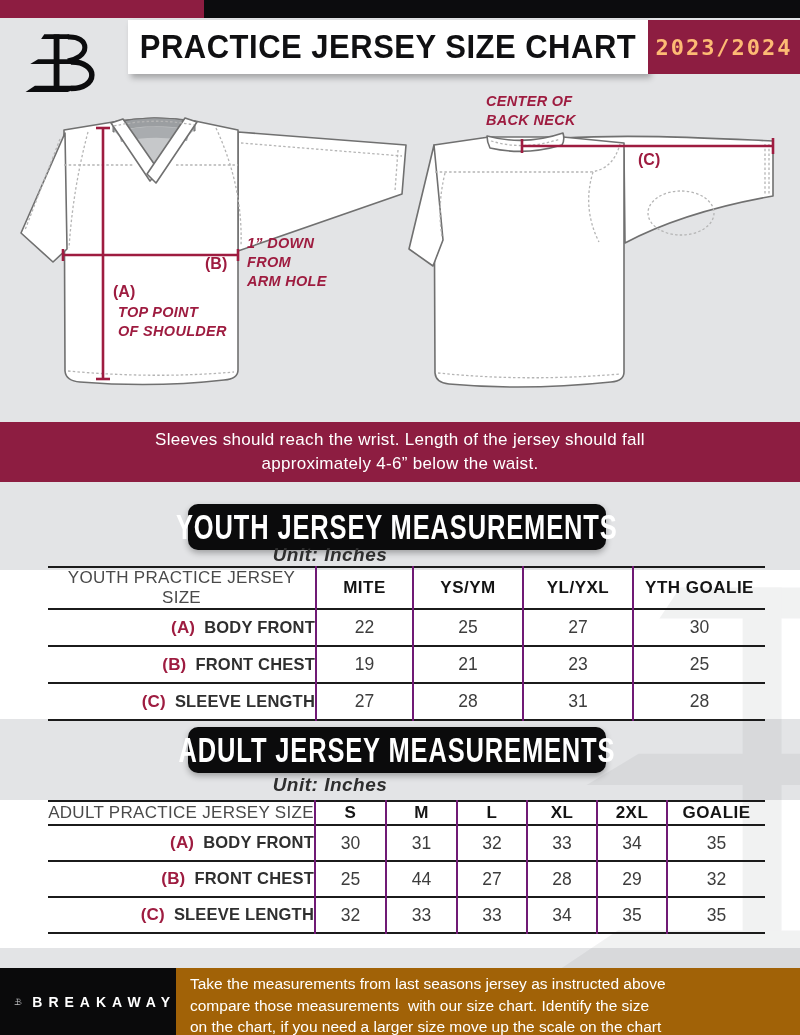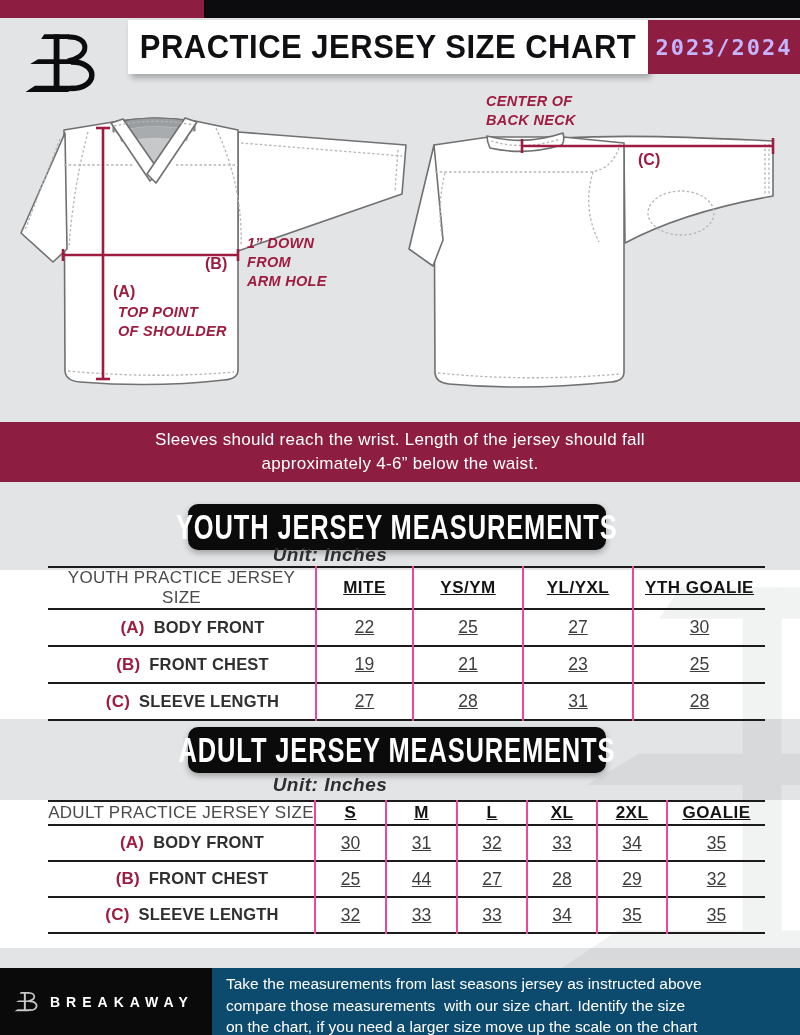--- a/index.html
+++ b/index.html
@@ -11,21 +11,21 @@
   .top-strip-maroon{position:absolute;top:0;left:0;width:204px;height:18px;background:#8D1D41;}
   .brand-logo{position:absolute;left:24px;top:24px;width:78px;height:80px;color:#0c0c0e;}
   .title-box{position:absolute;left:128px;top:20px;width:520px;height:54px;background:#fff;
              display:flex;align-items:center;justify-content:center;
              box-shadow:3px 4px 6px rgba(0,0,0,.28);}
   .title-box span{font-weight:800;font-size:31px;letter-spacing:.5px;color:#101012;
              transform:scaleY(1.08);display:inline-block;white-space:nowrap;}
   .year-box{position:absolute;left:648px;top:20px;width:152px;height:54px;background:#8D1D41;
             display:flex;align-items:center;justify-content:center;}
   .year-box span{font-family:"DejaVu Sans Mono",monospace;font-weight:bold;font-size:22px;
-            letter-spacing:2px;color:#c4b5fd;}
+            letter-spacing:2px;color:#fdba74;}
 
   
   .diag{position:absolute;}
   .jersey-line{fill:#fff;stroke:#707070;stroke-width:1.6;stroke-linejoin:round;}
   .stitch{stroke:#b5b5b5;stroke-width:1.3;stroke-dasharray:2.5 2.2;fill:none;}
   .measure{stroke:#9E1C40;stroke-width:2.6;fill:none;}
   .diag-note{position:absolute;color:#9E1C40;font-style:italic;font-weight:600;
              font-size:14.5px;line-height:19px;letter-spacing:.3px;z-index:2;}
   .diag-note span{display:block;}
   .diag-key{position:absolute;color:#9E1C40;font-weight:800;font-size:16px;z-index:2;}
@@ -52,37 +52,37 @@
   .unit{position:absolute;left:0;width:660px;text-align:center;font-style:italic;
         font-weight:700;font-size:19px;color:#2e2e2e;letter-spacing:.5px;z-index:3;}
   #unit-youth{top:544px;} #unit-adult{top:774px;}
 
   
   .size-table{position:absolute;left:48px;width:717px;border-collapse:collapse;
               table-layout:fixed;z-index:3;}
   #table-youth{top:566px;} #table-adult{top:800px;}
   .size-table tr{border-top:2.5px solid #1b1b1b;}
   .size-table tbody tr:last-child{border-bottom:2.5px solid #1b1b1b;}
-  .size-table th+th,.size-table td+td{border-left:2px solid #ec4899;text-decoration:underline;}
+  .size-table th+th,.size-table td+td{border-left:2px solid #701a75;}
   .size-table th,.size-table td{padding:0;text-align:center;vertical-align:middle;}
   .size-table thead th{font-size:17px;font-weight:700;color:#141414;letter-spacing:.5px;}
   .size-table thead th.lab{font-weight:400;color:#4a4a4a;letter-spacing:.3px;}
   .size-table td{font-size:17.5px;color:#3d3d3d;}
-  .size-table td.rl{text-align:center;padding-left:22px;font-size:16.5px;color:#2f2f2f;
+  .size-table td.rl{text-align:right;padding-left:22px;font-size:16.5px;color:#2f2f2f;
                     font-weight:600;letter-spacing:.2px;}
   .rk{color:#9E1C40;font-weight:800;margin-right:9px;font-size:17px;}
   #table-youth thead tr{height:38px;} #table-youth tbody tr{height:37px;}
   #table-adult thead tr{height:24px;} #table-adult tbody tr{height:36px;}
 
   
   .footer{position:absolute;top:968px;left:0;width:800px;height:67px;display:flex;z-index:4;}
-  .footer-left{width:212px;background:#0A0A0B;display:flex;align-items:center;
+  .footer-left{width:176px;background:#0A0A0B;display:flex;align-items:center;
                padding-left:14px;gap:10px;box-sizing:border-box;}
   .footer-brand{color:#fff;font-size:14px;font-weight:700;letter-spacing:6px;}
-  .footer-right{flex:1;background:#0c4a6e;color:#fff;font-size:15.5px;line-height:21.5px;
+  .footer-right{flex:1;background:#a16207;color:#fff;font-size:15.5px;line-height:21.5px;
                 padding:5px 0 0 14px;box-sizing:border-box;}
   .footer-right div{white-space:pre-wrap;}
 </style>
 </head>
 <body>
 
 <div class="page">
 
   <svg width="0" height="0" style="position:absolute" aria-hidden="true">
     <symbol id="bw-logo" viewBox="0 0 100 92">

